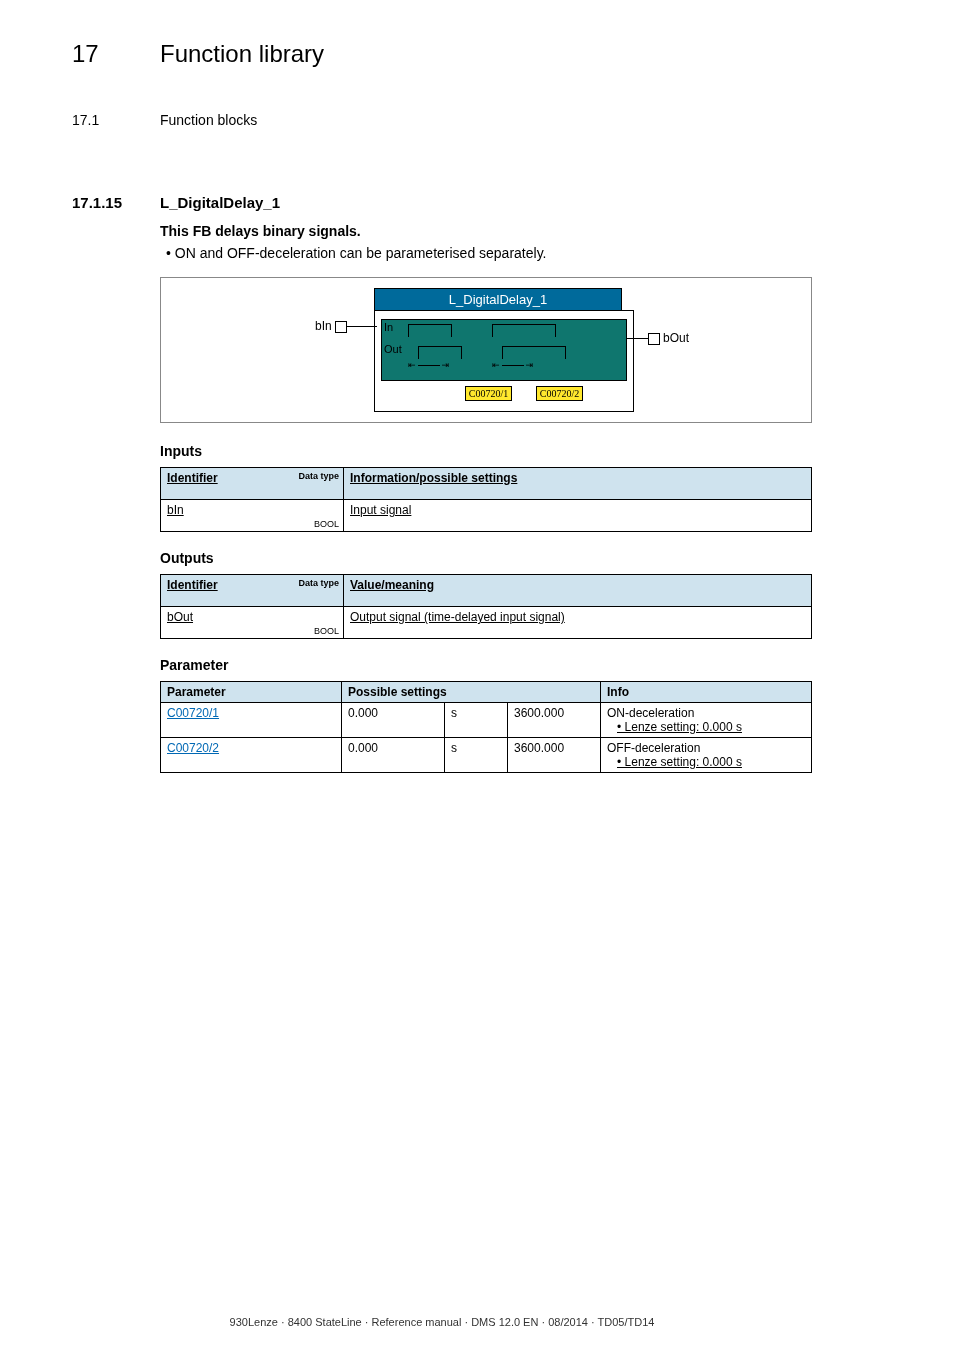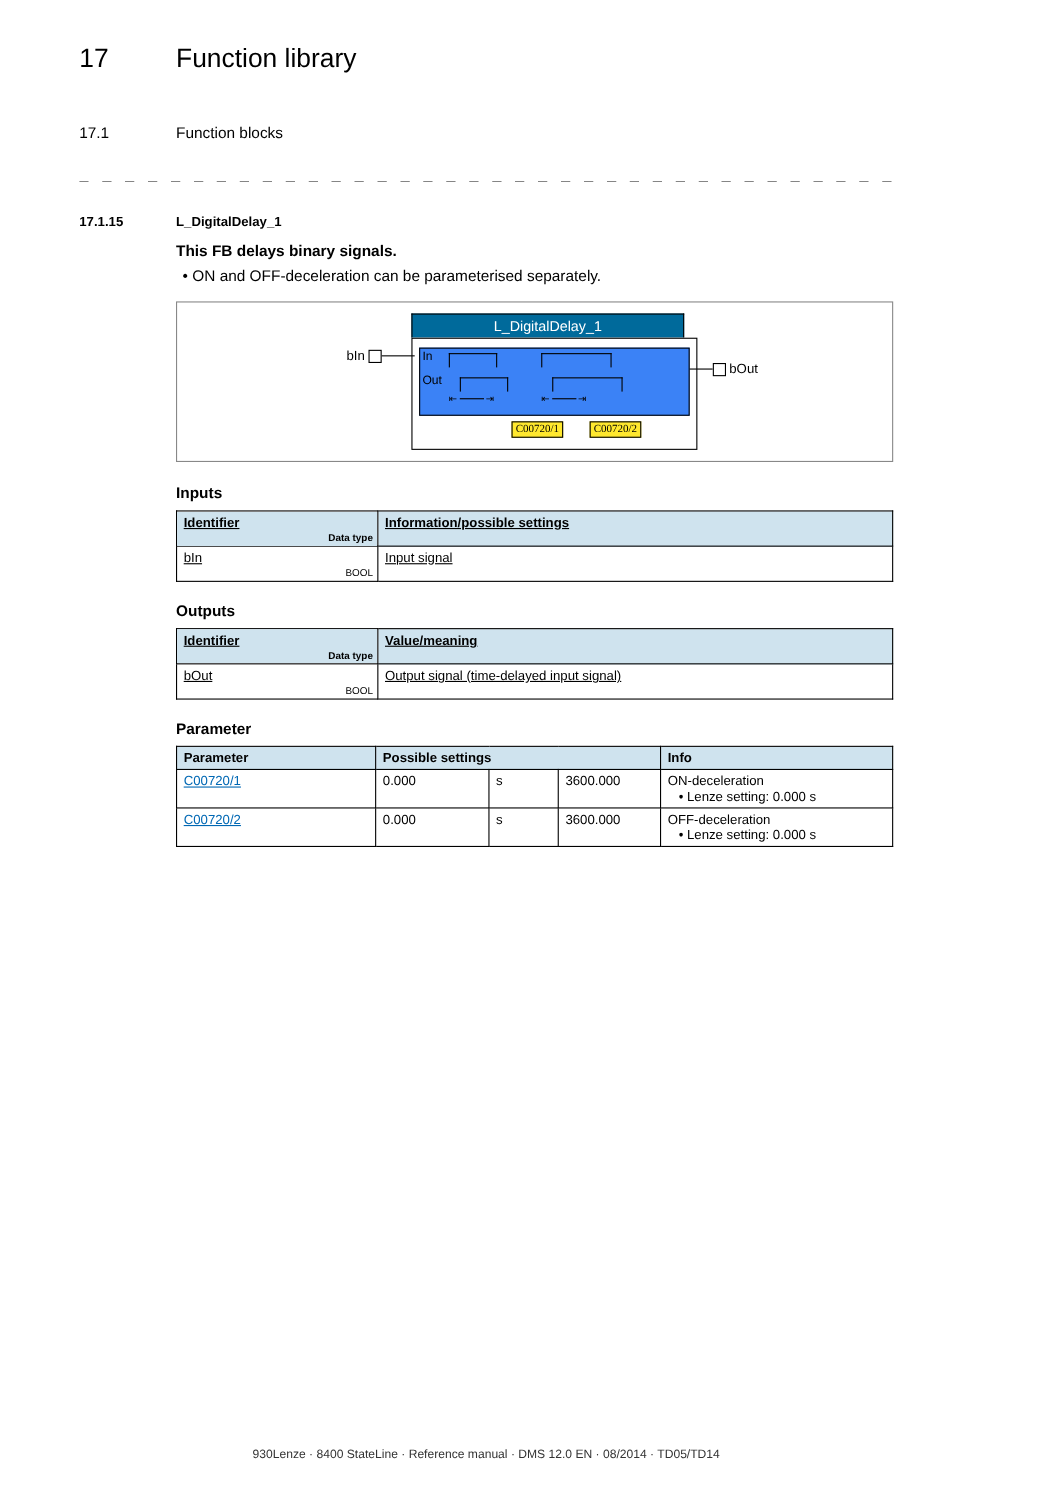--- a/index.html
+++ b/index.html
@@ -38,21 +38,21 @@
   .dashed-separator {
     margin: 22px 0 28px 0;
     letter-spacing: 2px;
     color: #333;
     white-space: nowrap;
     overflow: hidden;
     font-family: monospace;
     font-size: 14px;
   }
   .subsection-heading {
-    font-size: 12px;
+    font-size: 15px;
     font-weight: bold;
     margin: 0;
   }
   .subsection-heading .sub-num {
     display: inline-block;
     min-width: 88px;
   }
   .indent-block {
     margin-left: 88px;
   }
@@ -117,21 +117,21 @@
   .hline {
     display: inline-block;
     border-top: 1px solid #000;
     width: 30px;
     vertical-align: middle;
   }
   .inner-graph {
     border: 1px solid #000;
     height: 60px;
     position: relative;
-    background: #3b82f6;
+    background: #0f766e;
   }
   .graph-label {
     position: absolute;
     font-size: 11px;
     left: 2px;
   }
   .graph-in { top: 1px; }
   .graph-out { top: 23px; }
   .pulse {
     position: absolute;
@@ -193,21 +193,21 @@
     font-weight: bold;
   }
   .identifier-cell {
     width: 170px;
     position: relative;
     padding-bottom: 14px !important;
   }
   .dtype {
     position: absolute;
     right: 4px;
-    bottom: 2px;
+    bottom: 18px;
     font-size: 9px;
   }
   .dtype-body {
     position: absolute;
     right: 4px;
     bottom: 2px;
     font-size: 9px;
   }
   td.id-body {
     width: 170px;
@@ -236,20 +236,21 @@
   .code-link {
     color: #0068b4;
     text-decoration: underline;
   }
   .info-cell {
     font-size: 12px;
   }
   .bullet-sub {
     margin: 0;
     padding-left: 10px;
+    text-decoration: underline;
   }
   .footer {
     position: absolute;
     bottom: 22px;
     left: 72px;
     right: 72px;
     font-size: 11px;
     color: #333;
     display: flex;
     justify-content: center;

